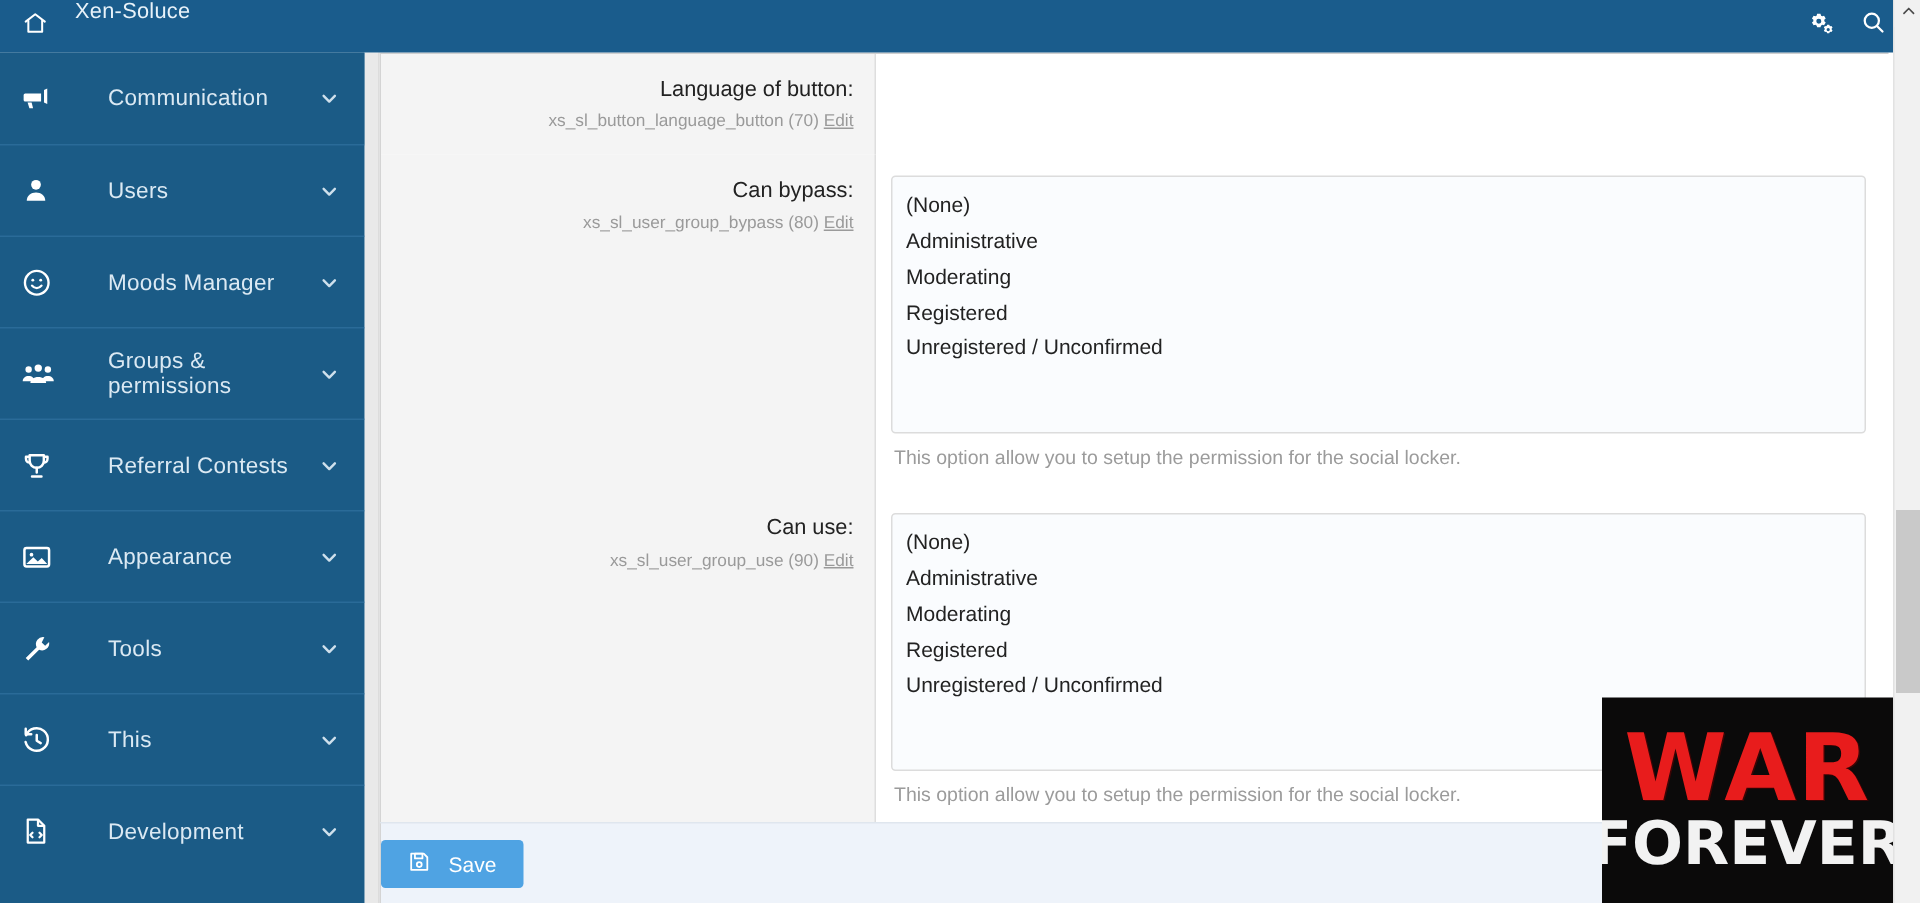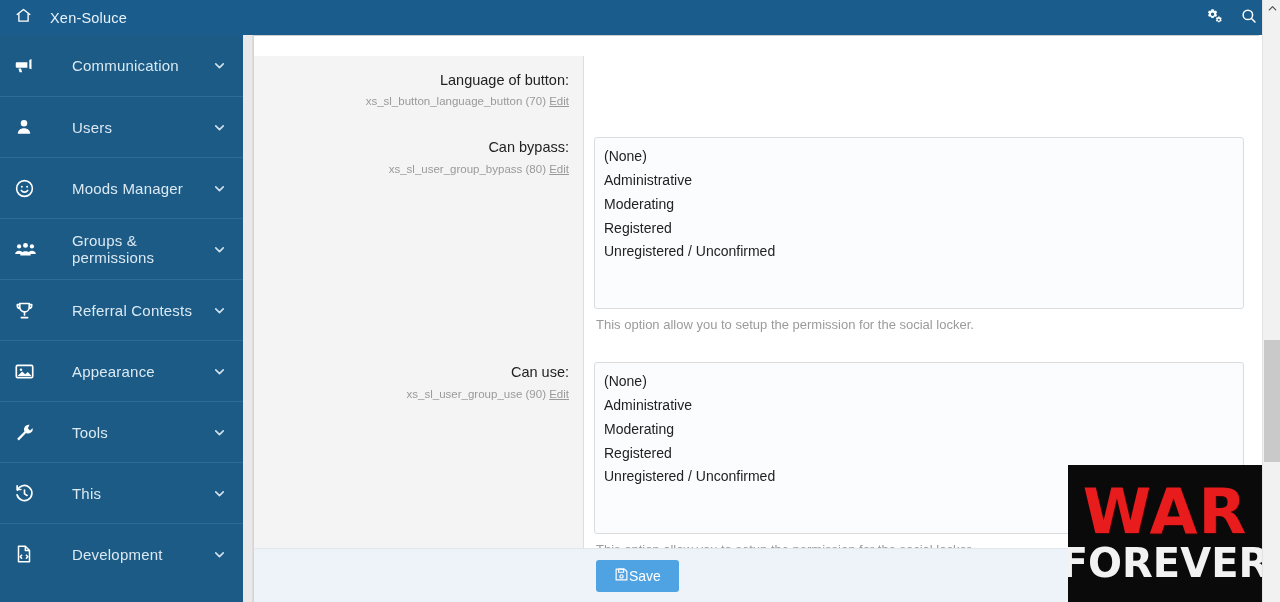--- a/index.html
+++ b/index.html
@@ -8,21 +8,21 @@
     overflow: hidden;
     font-family: "Liberation Sans", sans-serif;
     background: #ffffff;
   }
   #app { position: relative; width: 1280px; height: 602px; background: #ffffff; }
 
   
   .topbar {
     position: absolute; top: 0; left: 0; width: 1280px; height: 35px;
     background: #1a5c8c;
-    display: flex; align-items: center;
+    display: flex; 
     z-index: 30;
   }
   .topbar-home {
     width: 46px; height: 35px;
     display: flex; align-items: center; justify-content: center;
     cursor: pointer;
   }
   .topbar-title {
     color: #e8f2f9; font-size: 14.5px; letter-spacing: .2px;
     padding-left: 4px; cursor: pointer;
@@ -71,21 +71,21 @@
 
   
   .content {
     position: absolute; top: 35px; left: 253px;
     width: 1006px; height: 567px;
     background: #ffffff;
     border-left: 1px solid #d4d4d4;
     border-top: 1px solid #cfcfcf;
     overflow: hidden;
   }
-  .form-wrap { position: relative; margin-top: 20px; }
+  .form-wrap { position: relative; }
   .form-row {
     display: flex;
     position: relative;
   }
   .row-label {
     width: 330px; min-width: 330px;
     background: #f4f4f4;
     border-right: 1px solid #dedede;
     text-align: right;
     padding: 16px 14px 14px 10px;
@@ -129,28 +129,27 @@
   
   .savebar {
     position: absolute; left: 253px; top: 548px;
     width: 1006px; height: 54px;
     background: #eef3fa;
     border-top: 1px solid #dfe6ee;
     border-left: 1px solid #d4d4d4;
     display: flex; align-items: center;
   }
   .save-btn {
-    margin-left: 342px;
     height: 32px;
     background: #4fa3e3;
     border: none; border-radius: 3px;
     color: #ffffff; font-size: 14px;
     font-family: "Liberation Sans", sans-serif;
     padding: 0 18px;
-    display: flex; align-items: center; gap: 0;
+    display: flex; align-items: center; gap: 12px;
     cursor: pointer;
   }
 
   
   .rscroll {
     position: absolute; right: 0; top: 0; width: 18px; height: 602px;
     background: #f1f1f1; border-left: 1px solid #e2e2e2;
     z-index: 40;
   }
   .rscroll-up {

